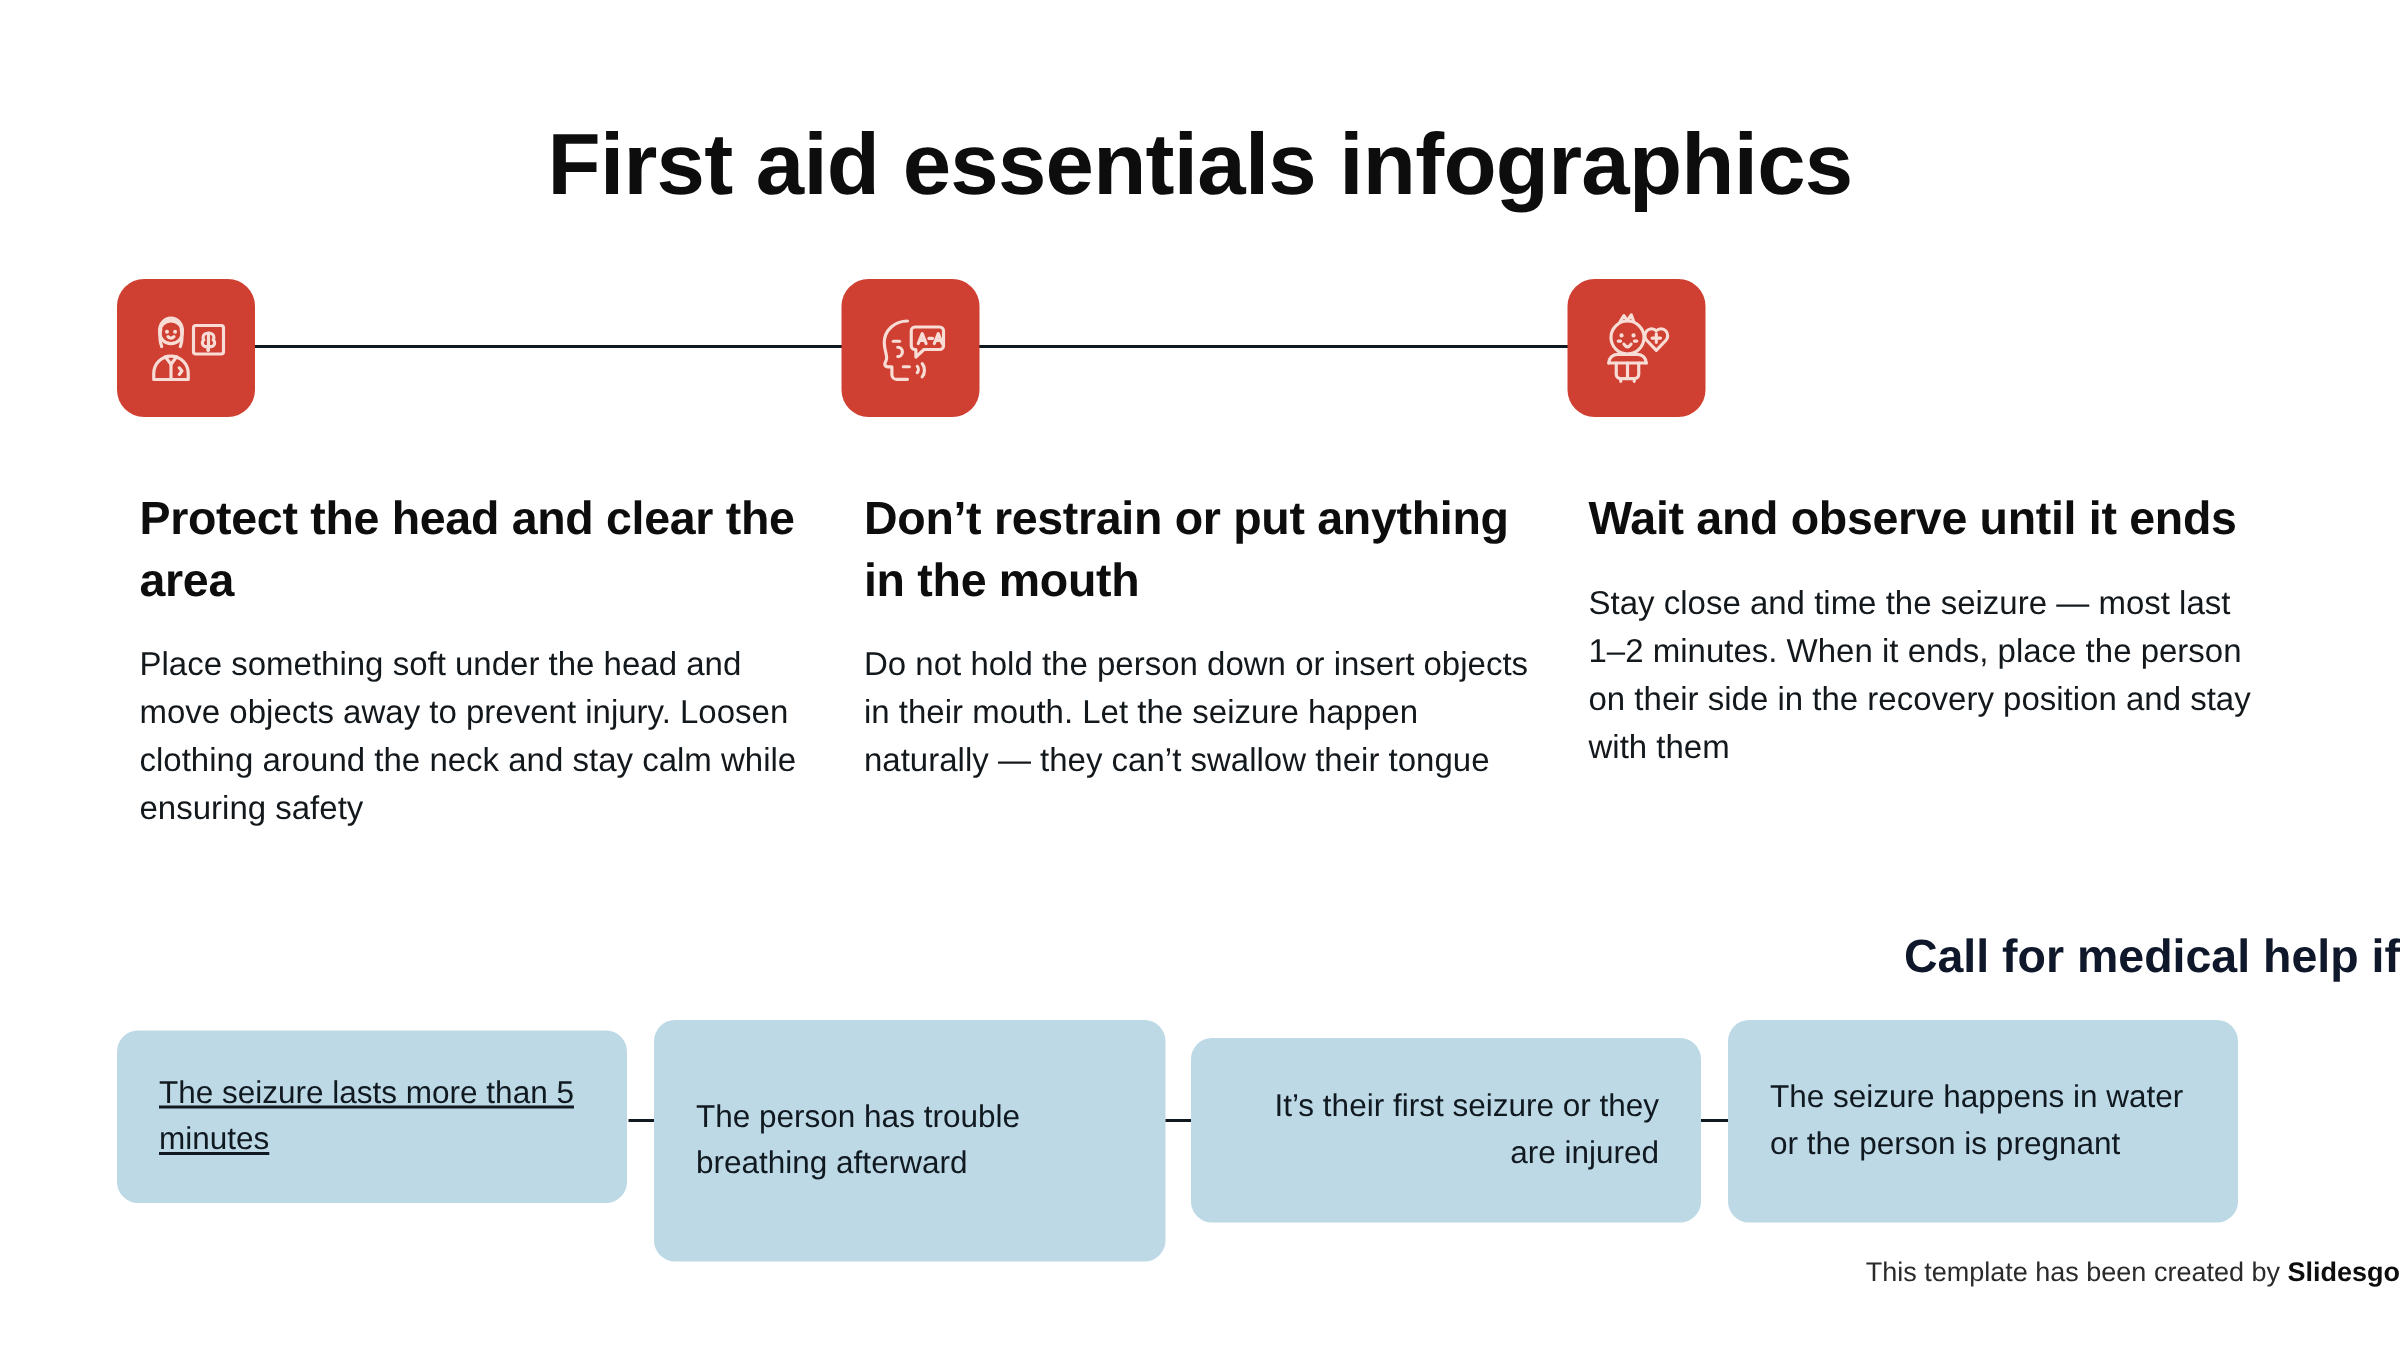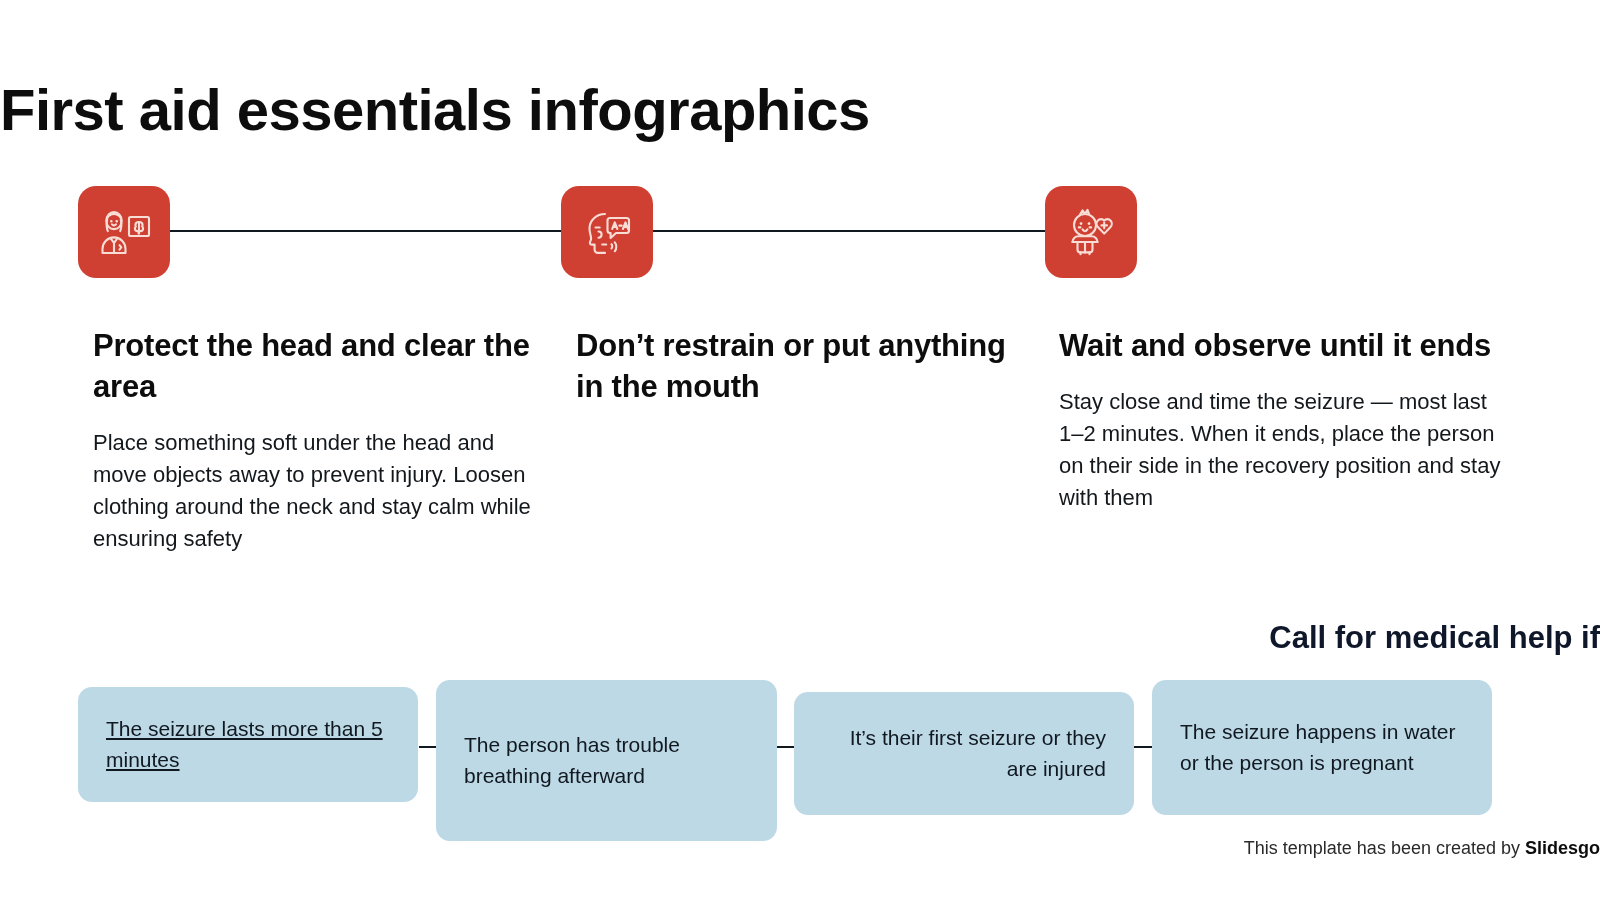--- a/index.html
+++ b/index.html
@@ -16,21 +16,21 @@
     color: #0d0d0d;
     -webkit-font-smoothing: antialiased;
   }
 
   
   .page-title {
     position: absolute;
     top: 78px;
     left: 0;
     width: 1600px;
-    text-align: left;
+    text-align: center;
     font-size: 58px;
     font-weight: 700;
     letter-spacing: -0.5px;
     color: #0d0d0d;
     line-height: 1.1;
   }
 
   
   .timeline {
     position: absolute;
@@ -242,20 +242,21 @@
 
 <div class="columns">
 
   <div class="col c1">
     <h2 class="col-heading">Protect the head and clear the area</h2>
     <p class="col-body">Place something soft under the head and move objects away to prevent injury. Loosen clothing around the neck and stay calm while ensuring safety</p>
   </div>
 
   <div class="col c2">
     <h2 class="col-heading">Don’t restrain or put anything in the mouth</h2>
+    <p class="col-body">Do not hold the person down or insert objects in their mouth. Let the seizure happen naturally — they can’t swallow their tongue</p>
   </div>
 
   <div class="col c3">
     <h2 class="col-heading">Wait and observe until it ends</h2>
     <p class="col-body">Stay close and time the seizure — most last 1–2 minutes. When it ends, place the person on their side in the recovery position and stay with them</p>
   </div>
 </div>
 
 <div class="section-heading">Call for medical help if</div>
 

